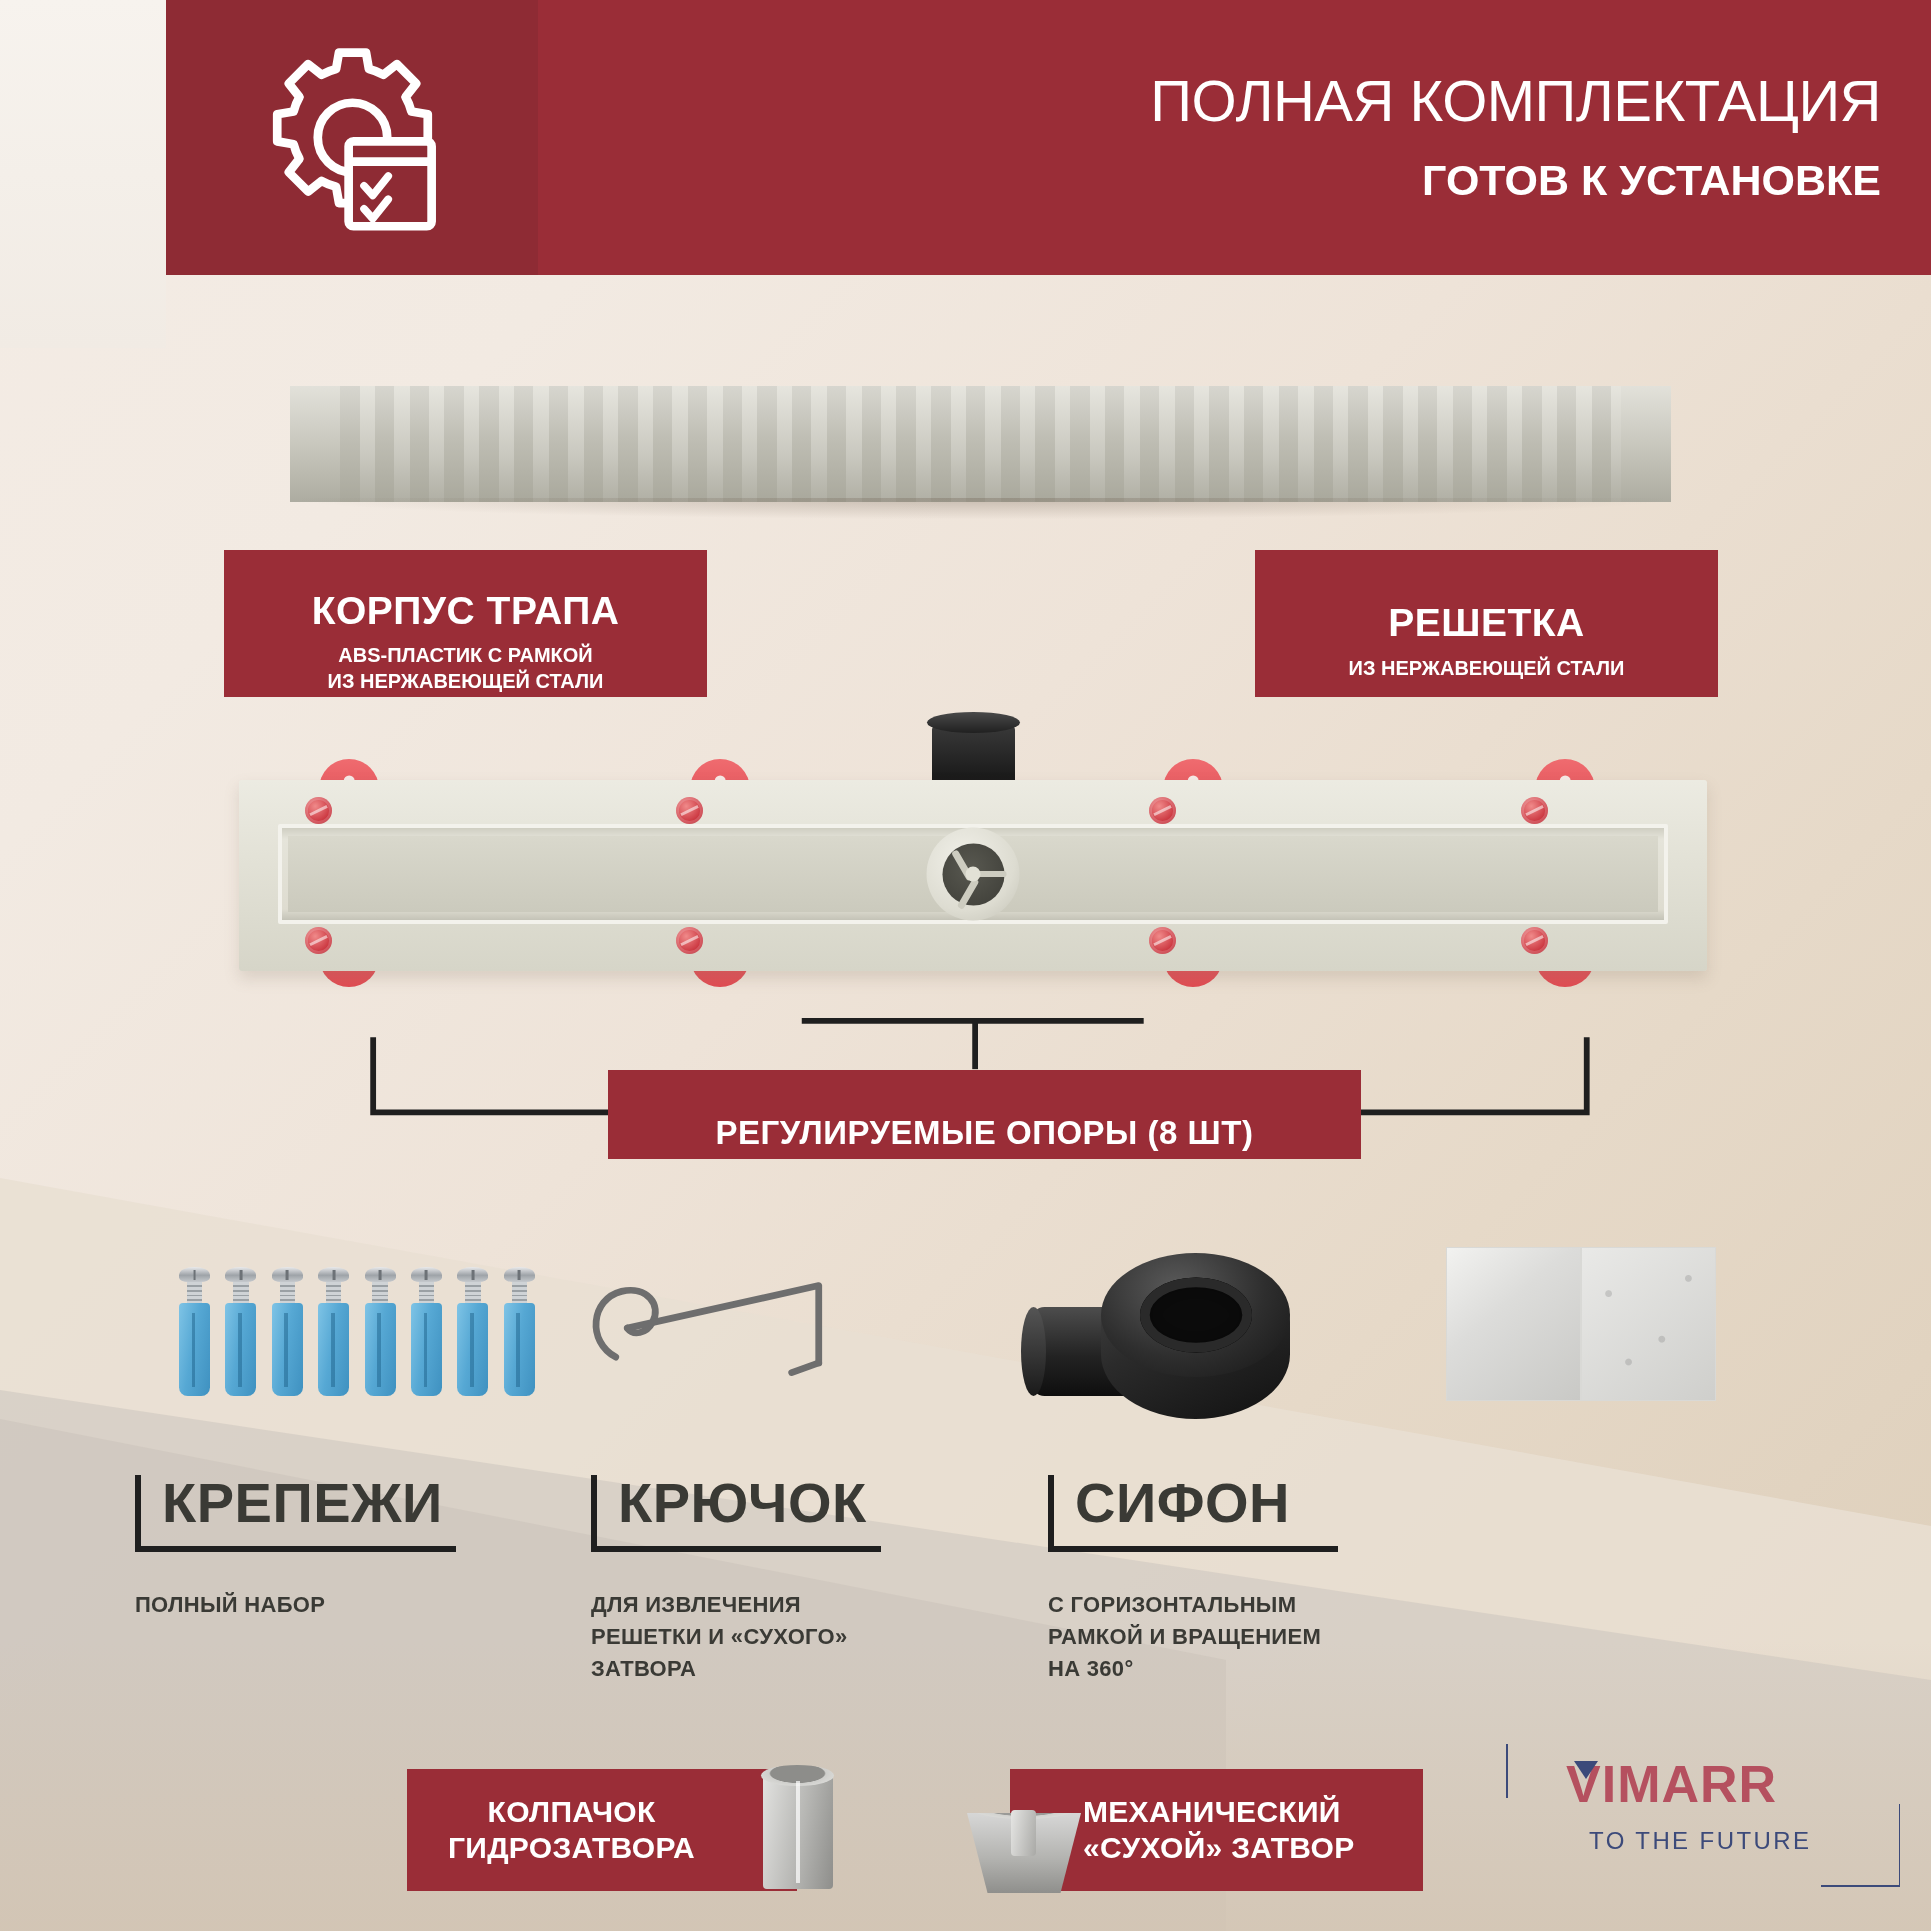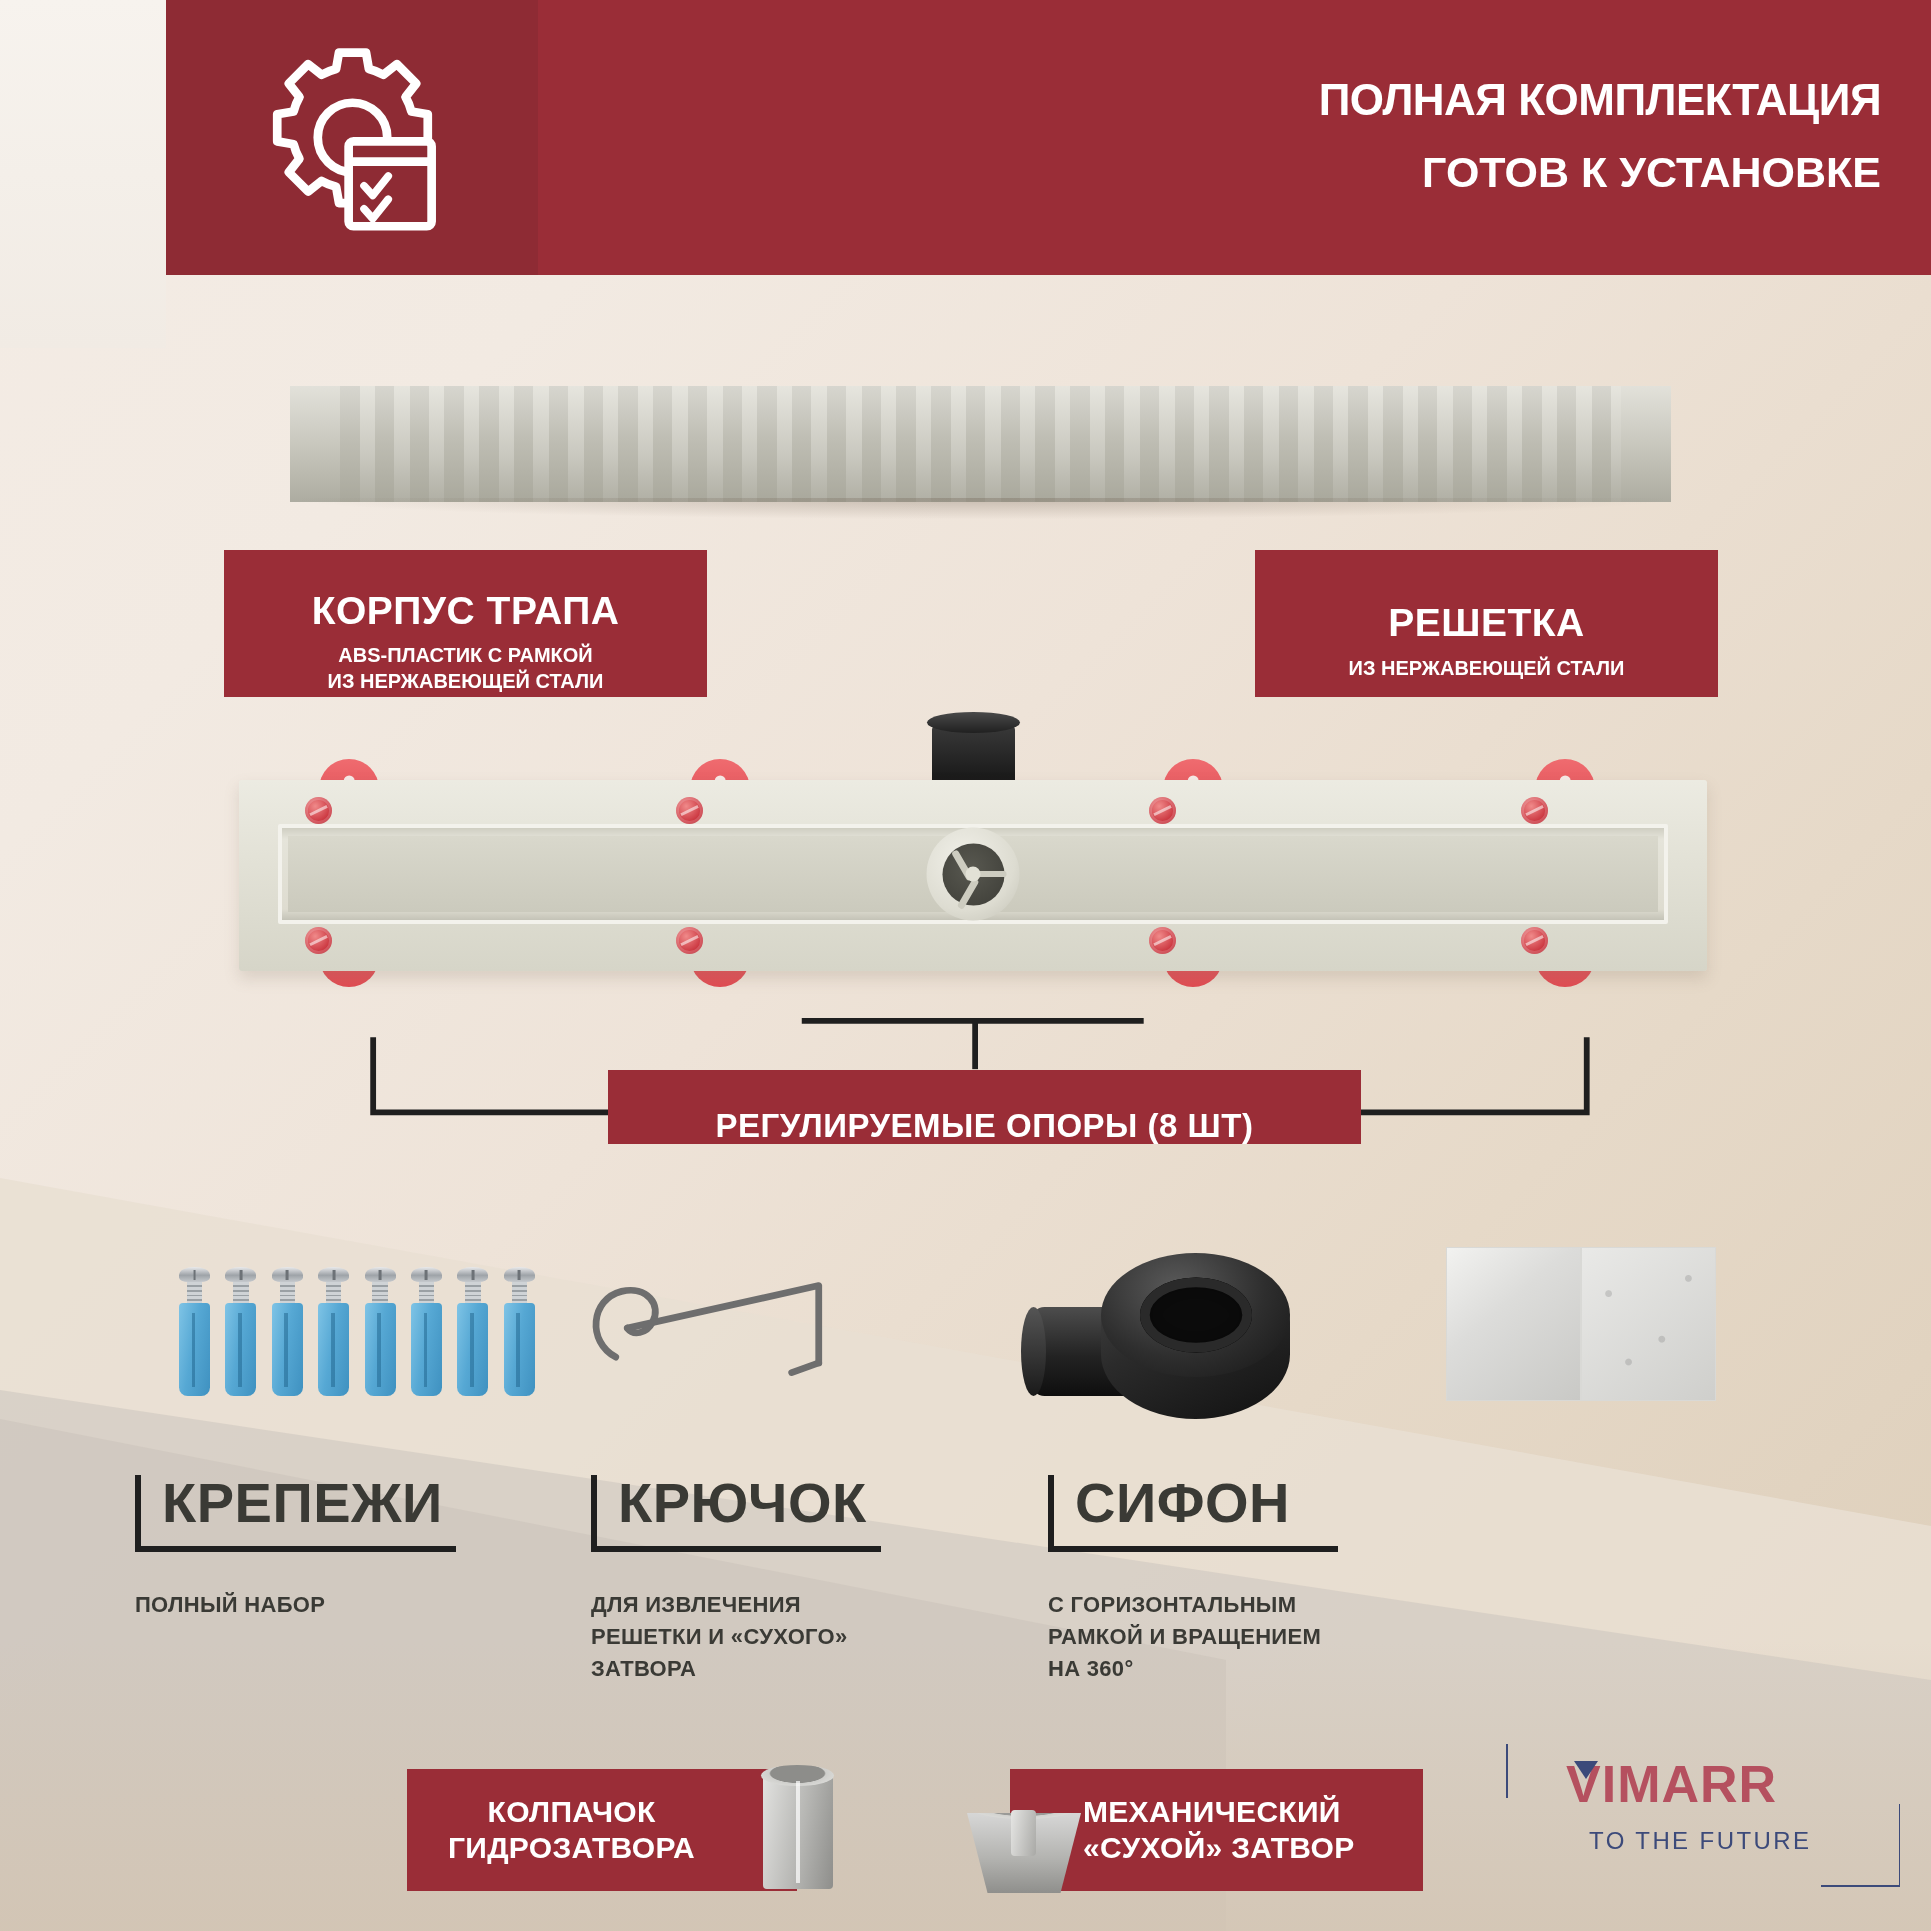--- a/index.html
+++ b/index.html
@@ -65,22 +65,22 @@
     flex: 0 0 372px;
   }
   .header-icon-panel.tint { background: #8e2b34; }
   .header-text {
     flex: 1 1 auto;
     padding-right: 50px;
     text-align: right;
     color: #ffffff;
   }
   .header-title {
-    font-size: 44px;
-    font-weight: 700;
+    font-size: 58px;
+    font-weight: 400;
     letter-spacing: -0.5px;
     line-height: 1.02;
     white-space: nowrap;
   }
   .header-sub {
     font-size: 43px;
     font-weight: 700;
     line-height: 1.12;
     margin-top: 25px;
     letter-spacing: 0px;
@@ -102,21 +102,21 @@
     line-height: 1.05;
     margin-top: 38px;
   }
   .redbox .rb-sub {
     font-size: 20px; font-weight: 700; line-height: 1.28;
     margin-top: 11.6px;
   }
 
   #box-body   { left: 224px;  top: 550px;  width: 483px; height: 147px; }
   #box-grate  { left: 1255px; top: 550px;  width: 463px; height: 147px; }
-  #box-feet   { left: 608px;  top: 1070px; width: 753px; height: 74px;
+  #box-feet   { left: 608px;  top: 1070px; width: 753px; height: 89px;
                 flex-direction: row; }
   #box-feet .rb-title { font-size: 33px; }
 
   
   .feet-lines { position: absolute; left: 0; top: 994px; width: 1931px; height: 183px; }
 
   
   .grate-wrap {
     position: absolute; left: 290px; top: 386px;
     width: 1381px; height: 116px;

